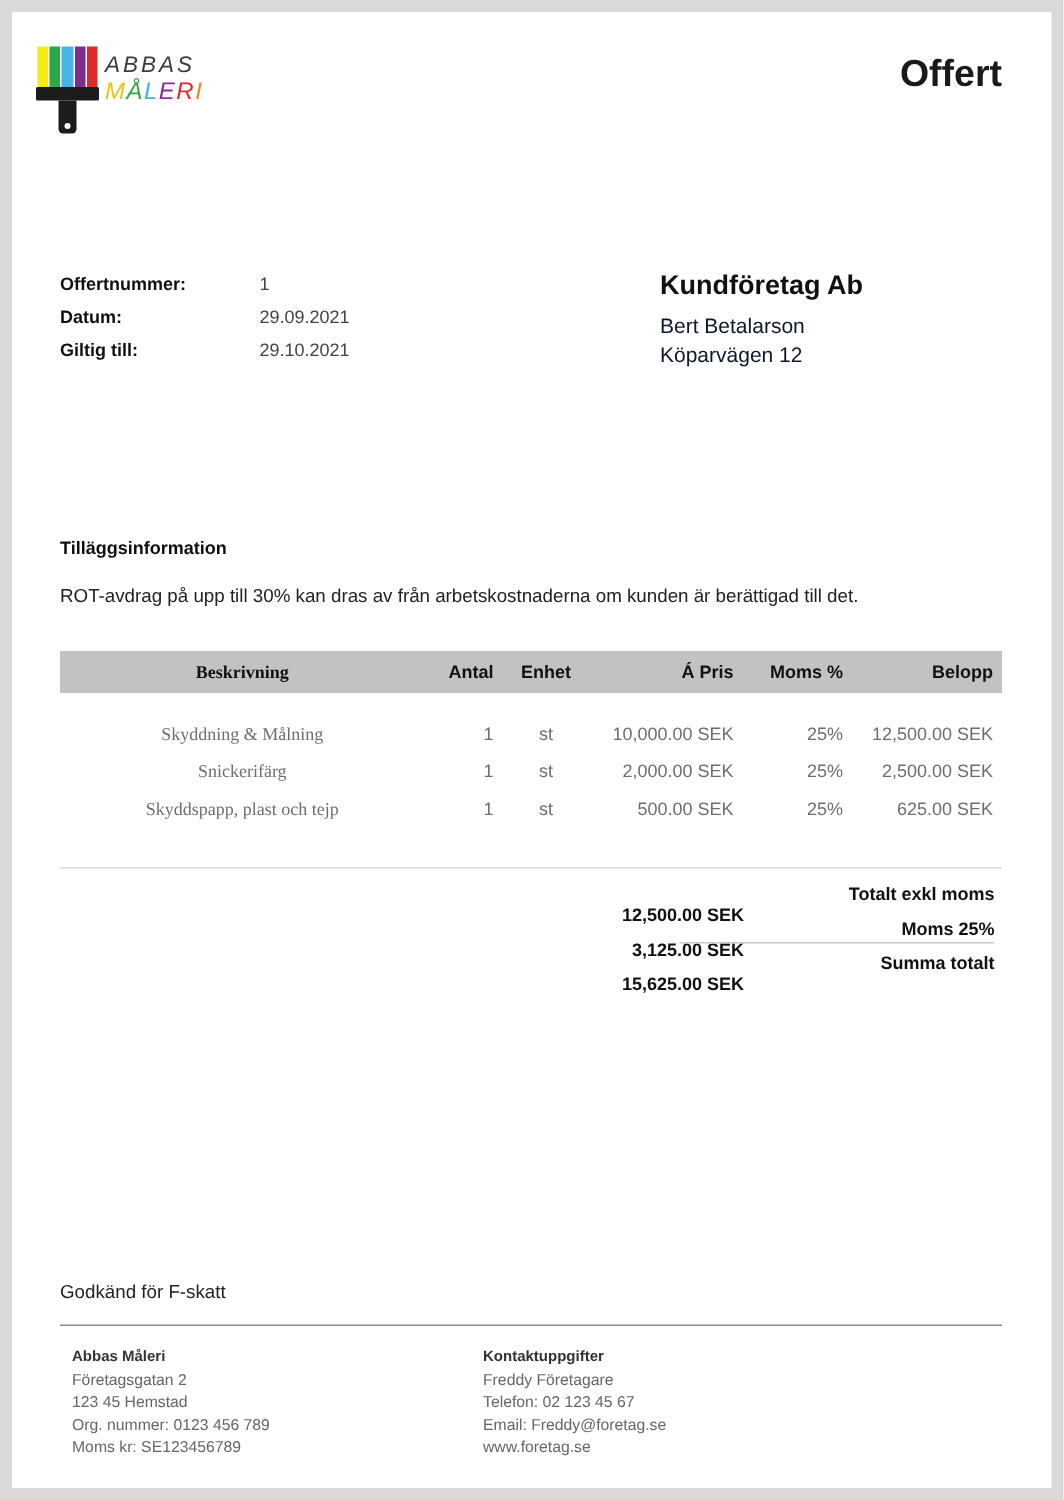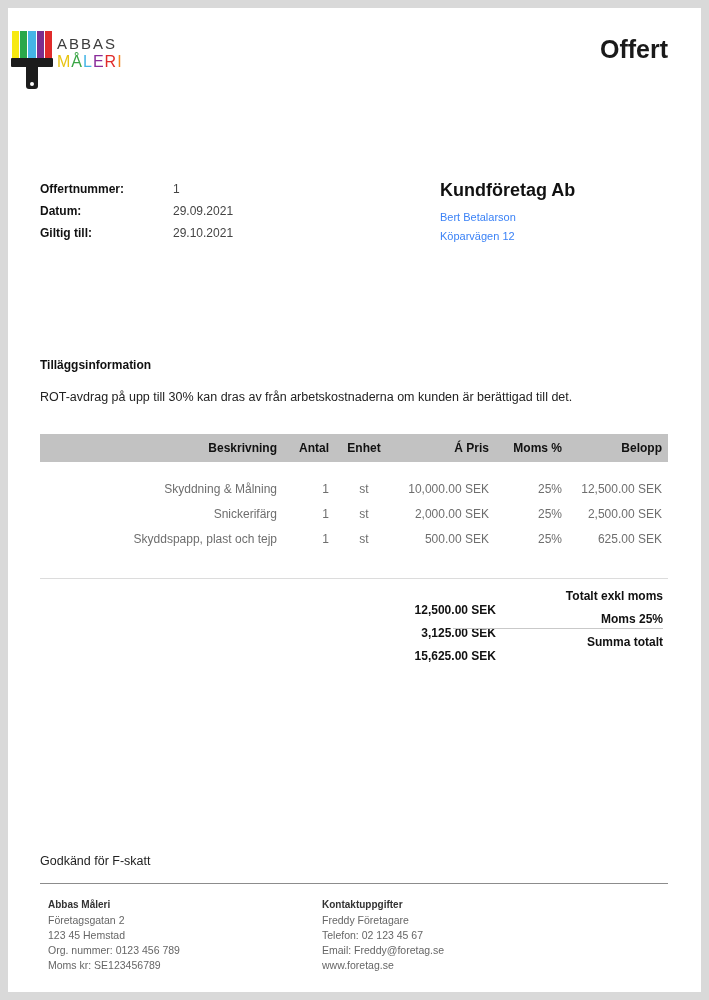--- a/index.html
+++ b/index.html
@@ -12,21 +12,21 @@
     background: #d9d9d9;
   }
   .page {
     position: absolute;
     left: 8px; top: 8px;
     width: 693px; height: 984px;
     background: #ffffff;
   }
 
   
-  .logo { position: absolute; left: 3px; top: 22px; width: 180px; height: 80px; }
+  .logo { position: absolute; left: 16px; top: 22px; width: 180px; height: 80px; font-style: italic; }
   .brush { position: absolute; left: 0; top: 0; width: 44px; height: 80px; }
   .stripes { position: absolute; left: 1px; top: 1px; width: 40px; height: 28px; display: flex; gap: 1px; }
   .stripe { flex: 1; height: 100%; }
   .ferrule { position: absolute; left: 0; top: 28px; width: 42px; height: 9px; background: #1c1c1c; border-radius: 1px; }
   .handle { position: absolute; left: 15px; top: 37px; width: 12px; height: 22px; background: #1c1c1c; border-radius: 0 0 3px 3px; }
   .handle-dot { position: absolute; left: 4px; top: 15px; width: 4px; height: 4px; background: #ffffff; border-radius: 50%; }
   .logo-text { position: absolute; left: 46px; top: 5px; }
   .logo-line1 { font-size: 15px; letter-spacing: 2px; color: #3c3c3c; font-weight: 500; }
   .logo-line2 { font-size: 16px; letter-spacing: 1px; font-weight: 500; margin-top: 1px; }
 
@@ -38,35 +38,35 @@
 
   
   .meta { position: absolute; left: 32px; top: 174px; width: 300px; }
   .meta-row { display: flex; height: 22px; align-items: flex-start; font-size: 12px; }
   .meta-label { width: 133px; font-weight: bold; color: #111; }
   .meta-value { color: #444; }
 
   
   .customer { position: absolute; left: 432px; top: 172px; width: 230px; }
   .customer-name { font-size: 18px; font-weight: bold; color: #111; margin-bottom: 7px; }
-  .customer-line { font-size: 11px; color: #3b82f6; line-height: 19px; }
+  .customer-line { font-size: 14px; color: #0f172a; line-height: 19px; }
 
   
   .addinfo-heading { position: absolute; left: 32px; top: 350px; font-size: 12px; font-weight: bold; color: #111; }
   .addinfo-text { position: absolute; left: 32px; top: 382px; width: 625px; font-size: 12.5px; color: #222; }
 
   
   .tbl-header {
     position: absolute; left: 32px; top: 426px; width: 628px; height: 28px;
     display: flex; align-items: center; padding: 0 6px;
     font-size: 12px; font-weight: bold; color: #111;
   }
   .tbl-body { position: absolute; left: 32px; top: 462px; width: 628px; padding: 12px 6px 0 6px; }
   .tbl-row { display: flex; height: 25px; align-items: flex-start; font-size: 12px; color: #6e6e6e; }
-  .c-desc  { flex: 1; text-align: right; }
+  .c-desc  { flex: 1; text-align: center; font-family: Liberation Serif, serif; }
   .c-antal { width: 52px; text-align: right; }
   .c-enhet { width: 70px; text-align: center; }
   .c-pris  { width: 90px; text-align: right; }
   .c-moms  { width: 73px; text-align: right; }
   .c-belopp{ width: 100px; text-align: right; }
 
   .divider-light { position: absolute; left: 32px; top: 570px; width: 628px; height: 1px; background: #dcdcdc; }
 
   
   .totals { position: absolute; left: 330px; top: 581px; width: 325px; height: 64px; }

